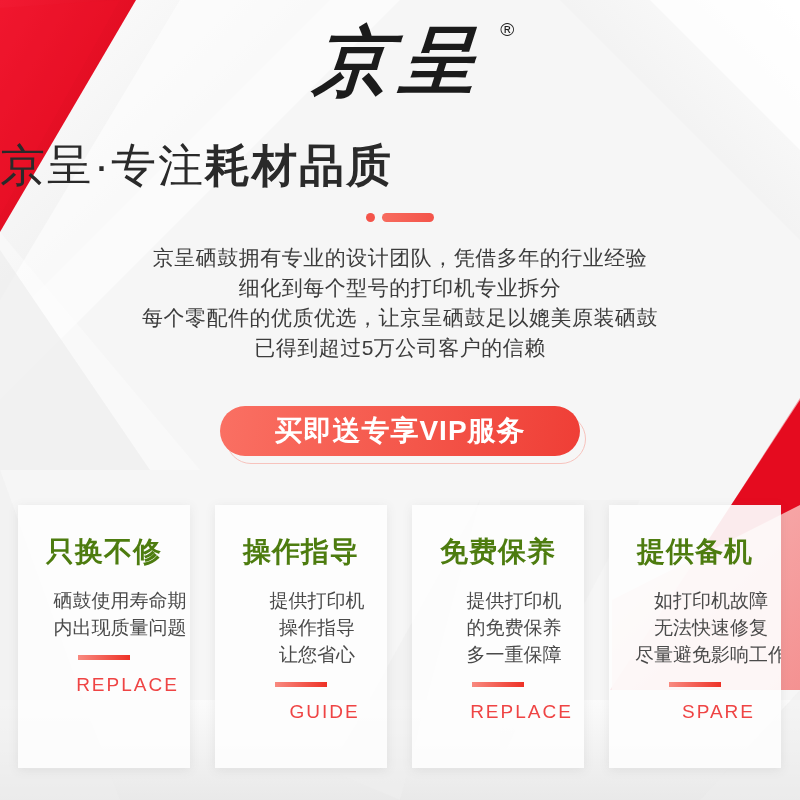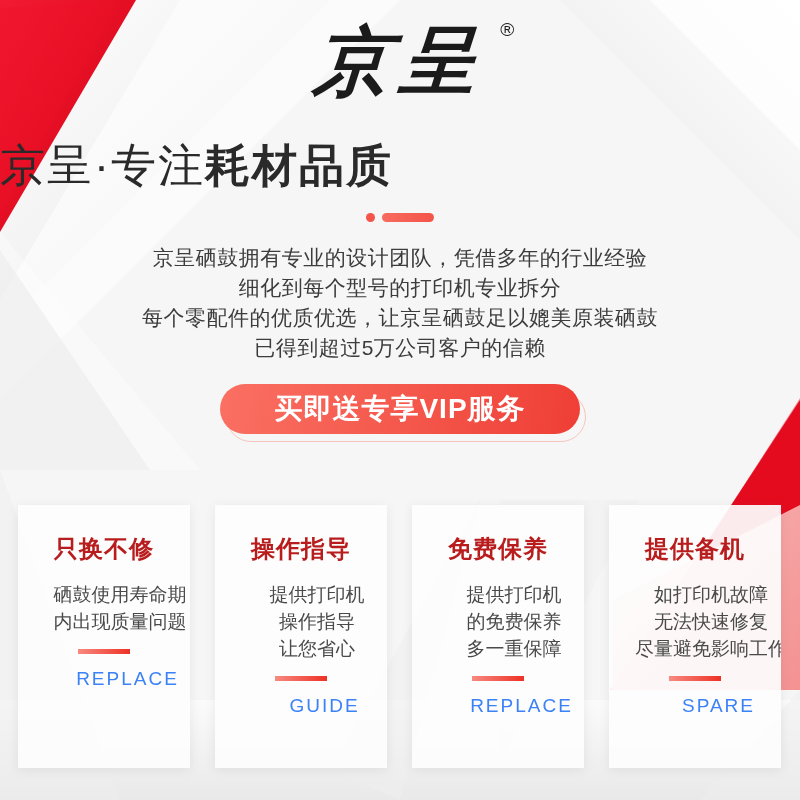--- a/index.html
+++ b/index.html
@@ -108,21 +108,21 @@
     color: #3c3c3c;
     font-size: 21px;
     line-height: 30px;
     letter-spacing: 0.5px;
   }
   .body-copy div { white-space: nowrap; }
 
   
   .vip-wrap {
     position: absolute;
-    top: 384px;
+    top: 406px;
     left: 220px;
     width: 360px;
     height: 52px;
     z-index: 5;
   }
   .vip-outline {
     position: absolute;
     left: 6px;
     top: 8px;
     width: 360px;
@@ -165,23 +165,23 @@
     height: 263px;
     background: rgba(253,253,253,0.93);
     box-shadow: 0 2px 10px rgba(90,90,90,0.10);
     display: flex;
     flex-direction: column;
     align-items: center;
     overflow: hidden;
   }
   .card-title {
     margin-top: 28px;
-    font-size: 24px;
+    font-size: 28px;
     font-weight: 700;
-    color: #b91c1c;
+    color: #4d7c0f;
     letter-spacing: 1px;
     white-space: nowrap;
   }
   .card-body {
     margin-top: 16px;
     font-size: 19px;
     line-height: 27px;
     color: #4a4a4a;
     text-align: center;
     margin-left: 32px;
@@ -189,21 +189,21 @@
   .card-body div { white-space: nowrap; }
   .card-divider {
     margin-top: 14px;
     width: 52px;
     height: 5px;
     background: linear-gradient(90deg, #f88a80 0%, #ee3126 100%);
   }
   .card-en {
     margin-top: 14px;
     font-size: 19px;
-    color: #3b82f6;
+    color: #ef4444;
     letter-spacing: 2px;
     font-weight: 400;
     margin-left: 47px;
   }
 </style>
 </head>
 <body>
 
 <div class="poster">
 

